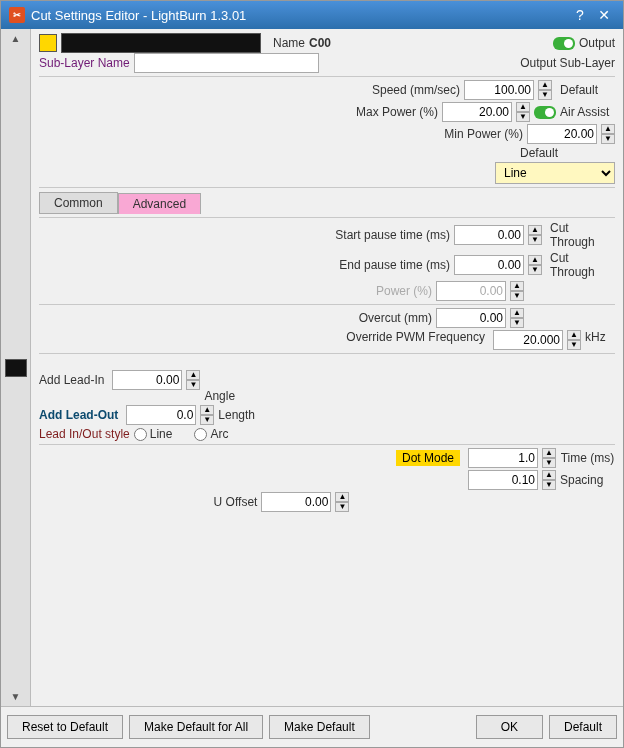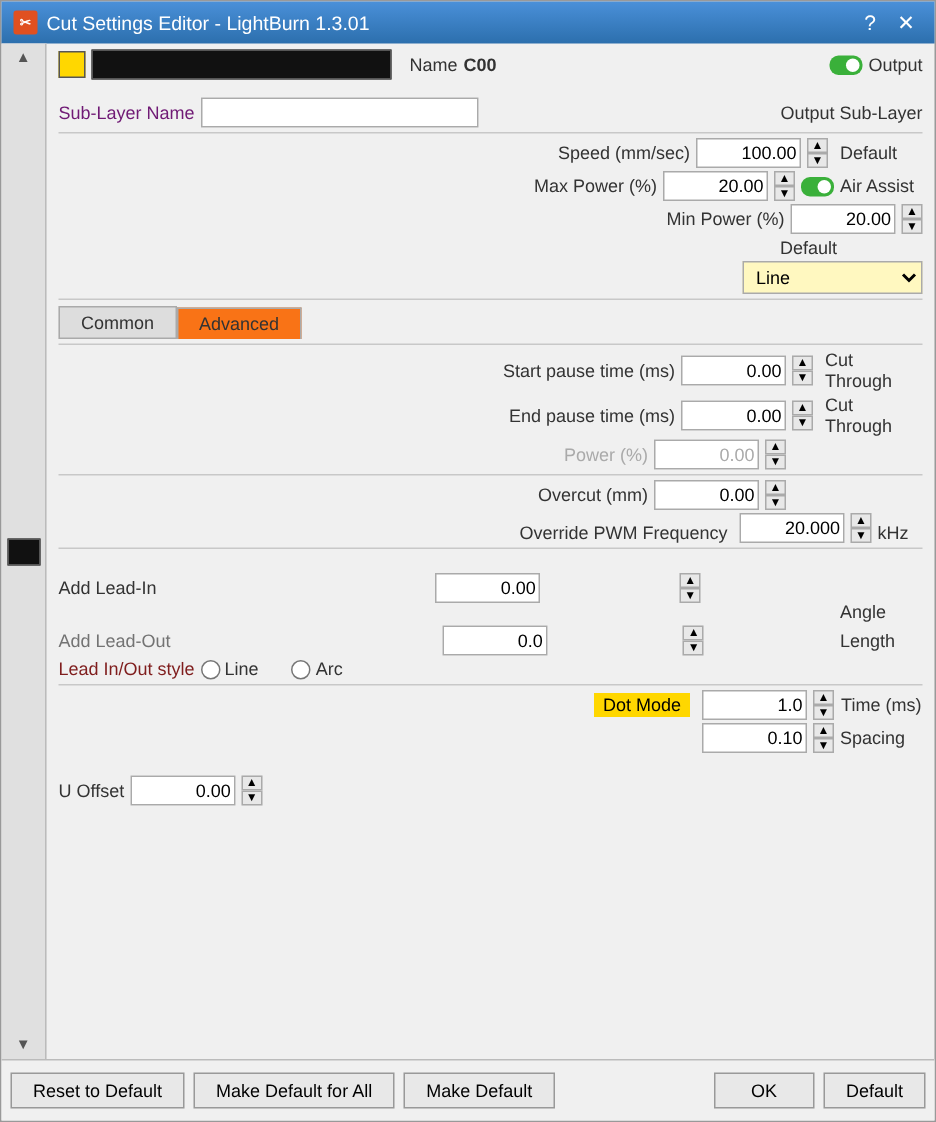--- a/index.html
+++ b/index.html
@@ -22,46 +22,46 @@
     .param-row { display: flex; align-items: center; justify-content: flex-end; gap: 4px; margin: 2px 0; }
     .param-input { width: 70px; height: 20px; border: 1px solid #aaa; background: white; text-align: right; padding: 0 2px; }
     .spin-btn { display: flex; flex-direction: column; }
     .spin-up, .spin-down { width: 14px; height: 10px; border: 1px solid #aaa; background: #e8e8e8; cursor: pointer; display: flex; align-items: center; justify-content: center; font-size: 8px; line-height: 1; }
 
     .mode-select { width: 120px; height: 22px; border: 1px solid #aaa; background: #fff8c0; padding: 0 4px; }
     .mode-row { display: flex; justify-content: flex-end; gap: 4px; align-items: center; margin: 2px 0; }
 
     .tabs-row { display: flex; align-items: center; gap: 0; margin: 4px 0 2px 0; }
     .tab { padding: 3px 14px; border: 1px solid #aaa; background: #ddd; cursor: pointer; color: #333; }
-    .tab.active { background: #f97316; border-bottom: none; font-weight: normal; }
+    .tab.active { background: #f9a8d4; border-bottom: none; font-weight: normal; }
     .small-toggle-green { width: 22px; height: 13px; background: #3ab03a; border-radius: 6px; position: relative; display: inline-block; flex-shrink: 0; }
     .small-toggle-green::after { content:''; position: absolute; width: 9px; height: 9px; background: white; border-radius: 50%; top: 2px; right: 2px; }
 
-    .lead-row { display: flex; align-items: center; justify-content: space-between; gap: 4px; margin: 2px 0; }
+    .lead-row { display: flex; align-items: center; justify-content: flex-start; gap: 4px; margin: 2px 0; }
     .radio-wrap { display: flex; align-items: center; gap: 3px; }
     .radio-wrap input { margin: 0; }
 
     .dot-mode-section { display: flex; flex-direction: column; gap: 2px; margin: 2px 0; }
     .dot-mode-row { display: flex; align-items: center; justify-content: flex-end; gap: 4px; }
 
     .footer { display: flex; align-items: center; justify-content: space-between; padding: 8px 6px; border-top: 1px solid #bbb; background: #f0f0f0; }
     .footer-left { display: flex; gap: 6px; }
     .footer-right { display: flex; gap: 6px; }
     .btn { padding: 4px 14px; border: 1px solid #999; background: #e8e8e8; cursor: pointer; font-size: 12px; }
     .btn-ok { padding: 4px 24px; border: 1px solid #999; background: #e8e8e8; cursor: pointer; font-size: 12px; }
 
     .main-area { display: flex; flex: 1; }
     .sidebar { width: 30px; background: #e0e0e0; border-right: 1px solid #bbb; display: flex; flex-direction: column; align-items: center; justify-content: space-between; padding: 4px 2px; }
     .sidebar-arrow { font-size: 10px; color: #555; cursor: pointer; }
     .right-panel { flex: 1; padding: 4px 8px; overflow: hidden; }
 
-    .pwm-row { display: flex; align-items: flex-end; justify-content: flex-end; gap: 4px; margin: 2px 0; }
+    .pwm-row { display: flex; align-items: flex-start; justify-content: flex-end; gap: 4px; margin: 2px 0; }
 
     .overcut-row { display: flex; align-items: center; justify-content: flex-end; gap: 4px; margin: 2px 0; }
-    .uoffset-row { display: flex; align-items: center; justify-content: flex-start; gap: 4px; margin: 15px 0; }
+    .uoffset-row { display: flex; align-items: center; justify-content: center; gap: 4px; margin: 2px 0; }
   </style>
 </head>
 <body>
 
 <div class="window">
 
   <div class="title-bar">
     <div class="title-bar-left">
       <div class="title-icon">✂</div>
       <span class="title-text">Cut Settings Editor - LightBurn 1.3.01</span>
@@ -74,21 +74,21 @@
 
   <div class="main-area">
     <div class="sidebar">
       <span class="sidebar-arrow">▲</span>
       <div style="width:22px;height:18px;background:#111;border:1px solid #555;"></div>
       <span class="sidebar-arrow">▼</span>
     </div>
 
     <div class="right-panel">
 
-      <div class="row" style="margin-bottom:12px;">
+      <div class="row" style="margin-bottom:0;">
         <div style="width:18px;height:18px;background:#ffd700;border:1px solid #555;flex-shrink:0;"></div>
         <input type="text" style="width: 200px; height: 20px; background: rgb(17, 17, 17); border: 1px solid rgb(85, 85, 85); color: white; padding: 0px 4px;" value="">
         <span style="margin-left:8px;color:#333;">Name</span>
         <span style="font-weight:bold;color:#333;">C00</span>
         <span style="flex:1;"></span>
         <span class="small-toggle-green"></span>
         <span style="color:#333;">Output</span>
       </div>
 
 
@@ -217,21 +217,21 @@
         <span class="small-toggle-red"></span>
         <input type="text" class="param-input" value="0.00" style="">
         <div class="spin-btn">
           <div class="spin-up">▲</div>
           <div class="spin-down">▼</div>
         </div>
         <span style="color:#333;width:55px;margin-top:32px;">Angle</span>
       </div>
 
       <div class="lead-row">
-        <span style="color:#737373;">Add Lead-Out</span>
+        <span style="color:#0c4a6e;font-weight:bold;">Add Lead-Out</span>
         <span class="small-toggle-red"></span>
         <input type="text" class="param-input" value="0.0" style="">
         <div class="spin-btn">
           <div class="spin-up">▲</div>
           <div class="spin-down">▼</div>
         </div>
         <span style="color:#333;width:55px;">Length</span>
       </div>
 
       <div class="lead-row">

